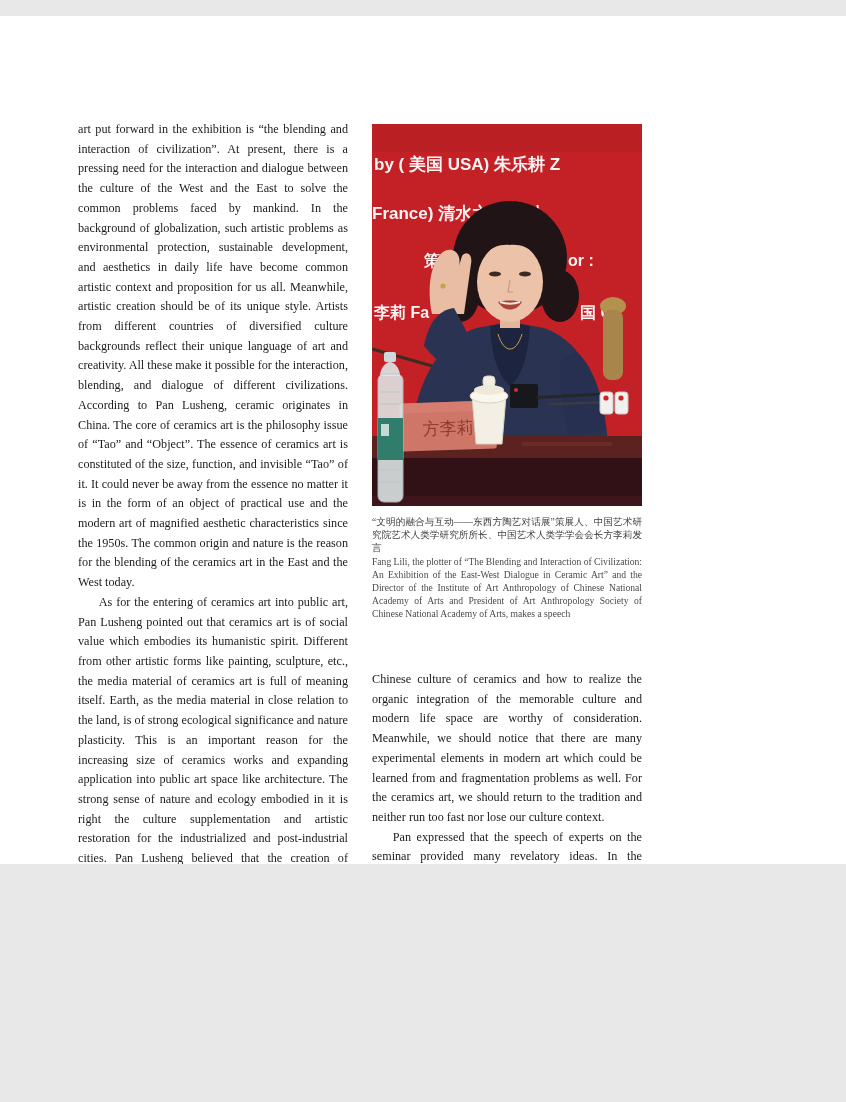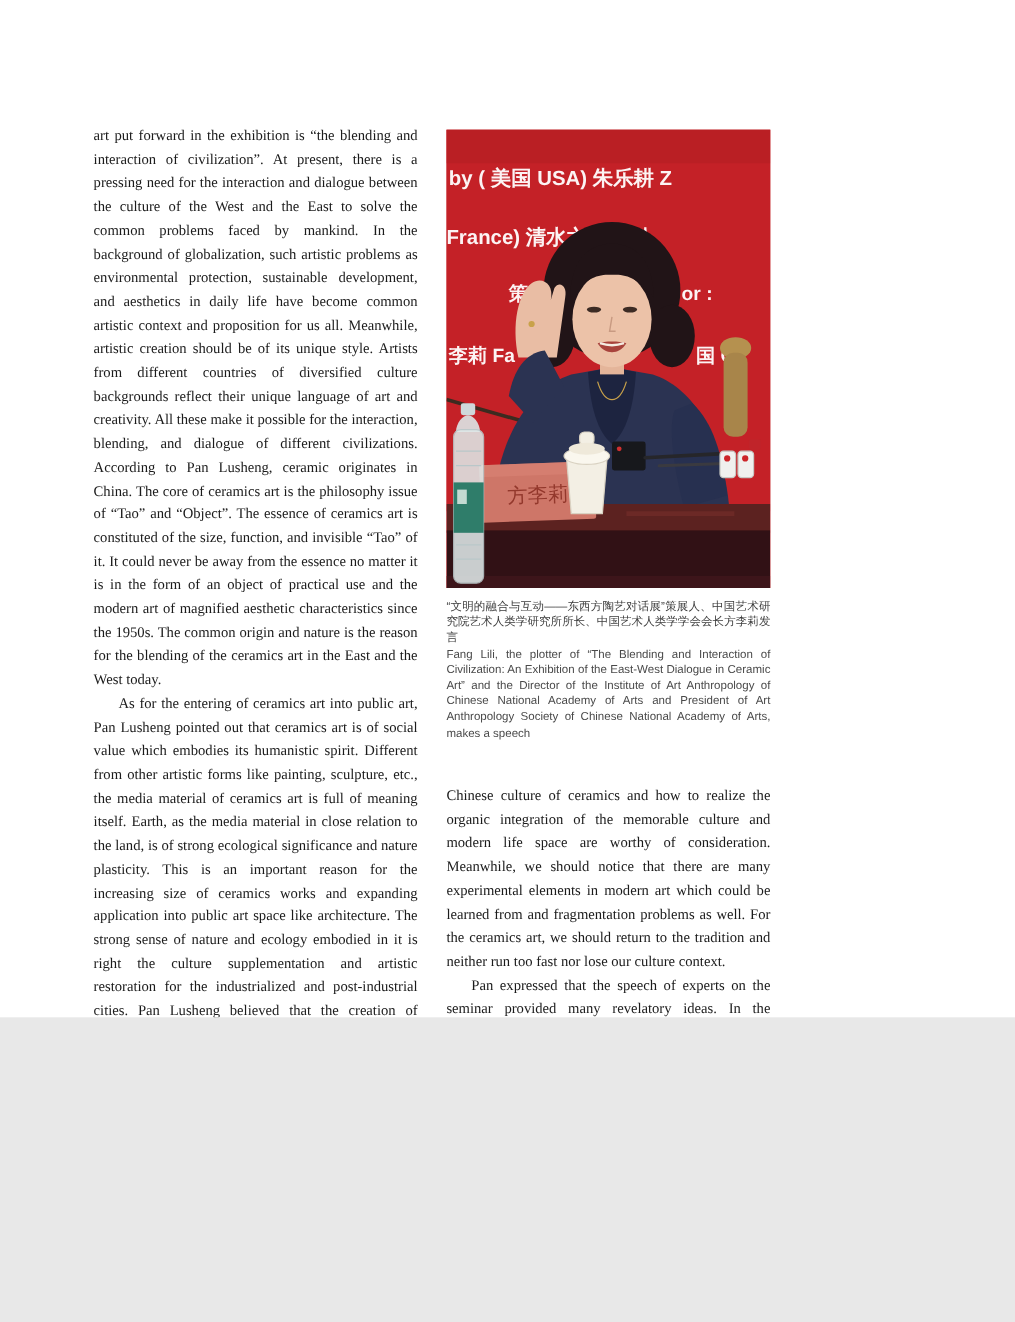--- a/index.html
+++ b/index.html
@@ -1,37 +1,37 @@
 <!DOCTYPE html>
 <html><head>
 <meta charset="utf-8">
 <style>
   html,body{margin:0;padding:0;background:#e8e8e8;}
   .page{
-    position:relative;width:846px;height:848px;margin:0 auto;
+    position:relative;width:846px;height:848px;margin:16px auto;
     background:#ffffff;overflow:hidden;
     font-family:"Liberation Serif","DejaVu Serif",serif;
   }
   .bodycol{
     position:absolute;width:270px;
     font-size:12.2px;line-height:19.7px;text-align:justify;
     color:#1b1b1b;
   }
   .bodycol p{margin:0;}
   .bodycol p.indent{text-indent:1.7em;}
   .col-left{left:78px;top:104px;}
   .col-right{left:372px;top:654px;}
   .photo{
     position:absolute;left:372px;top:108px;width:270px;height:382px;
     overflow:hidden;background:#c42127;text-decoration:underline;
   }
   .photo svg{display:block;}
   .caption{
     position:absolute;left:372px;top:499px;width:270px;
-    font-family:Liberation Sans, sans-serif;
+    font-family:Liberation Serif, serif;
     text-align:justify;
   }
   .caption .zh{font-size:9.6px;line-height:13.2px;color:#3c3c3c;margin:0;}
   .caption .en{font-size:9.6px;line-height:13.2px;color:#4a4a4a;margin:0;}
   .footer{
     position:absolute;top:1045px;right:57px;
     font-family:"Liberation Sans","DejaVu Sans",sans-serif;
     font-size:11px;color:#141414;white-space:nowrap;
   }
   .footer .pagenum{font-weight:bold;font-style:italic;margin-left:6px;font-size:11.5px;}

